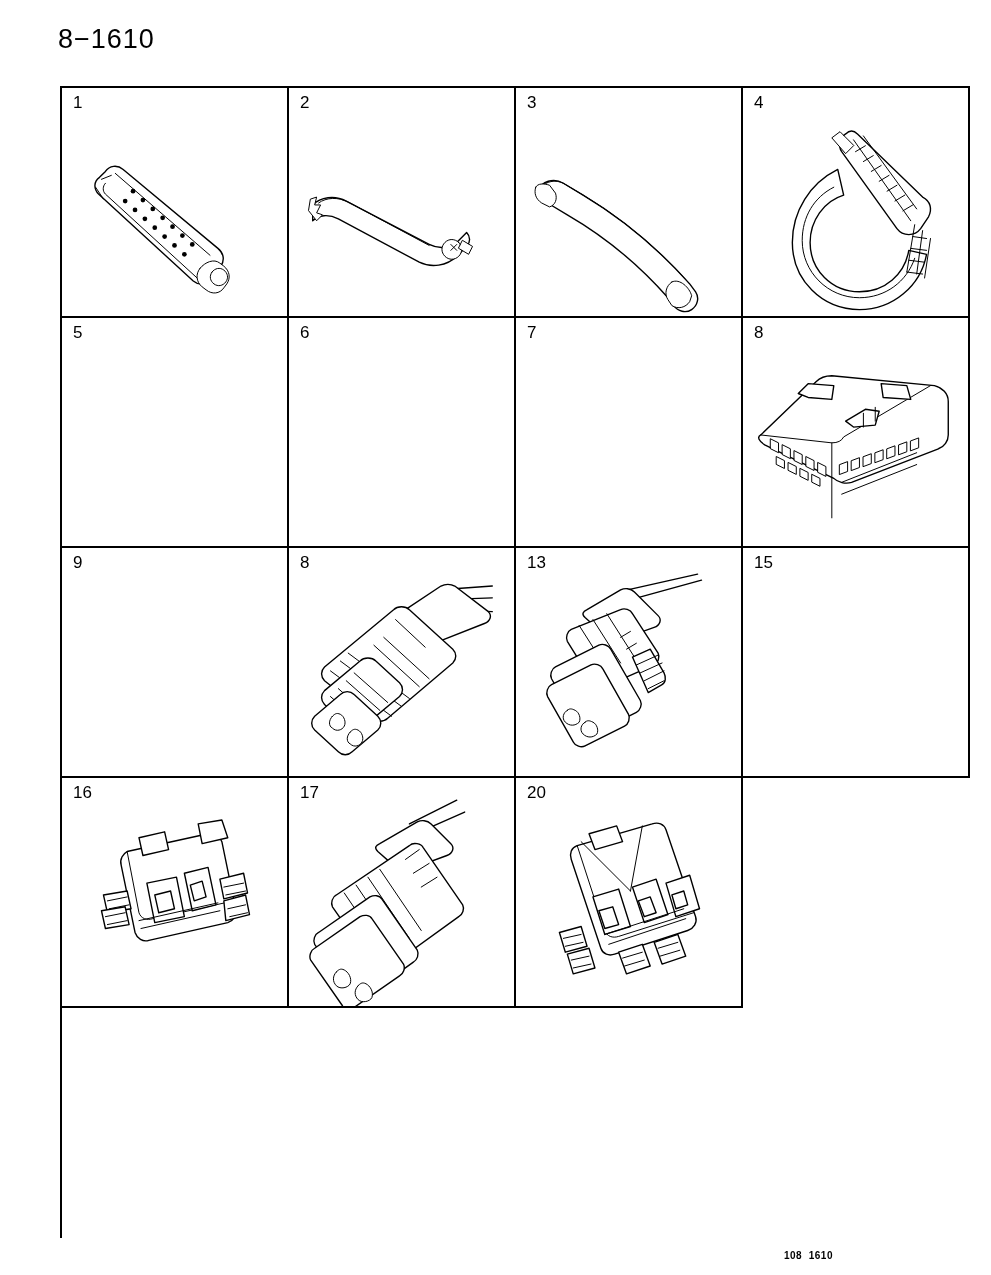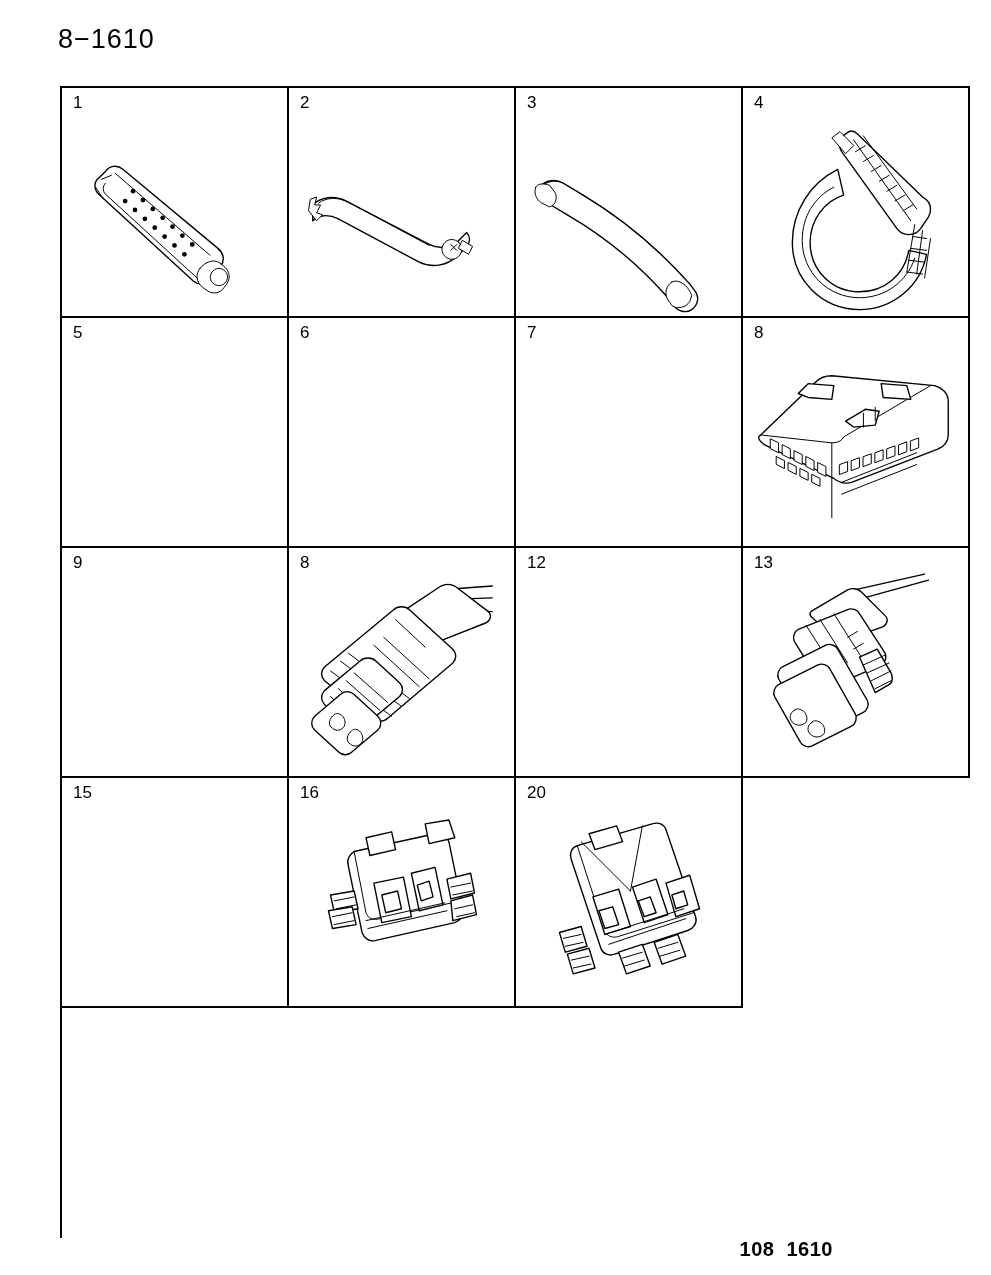--- a/index.html
+++ b/index.html
@@ -66,21 +66,21 @@
   }
   .art svg {
     display: block;
     width: 100%;
     height: 100%;
   }
   .figure-code {
     position: absolute;
     right: 20px;
     bottom: 14px;
-    font-size: 20px;
+    font-size: 10px;
     font-weight: bold;
     font-family: "Liberation Sans", sans-serif;
     letter-spacing: 0.5px;
     white-space: pre;
   }
   svg .ln { fill: none; stroke: #000; stroke-width: 1.4; stroke-linejoin: round; stroke-linecap: round; }
   svg .lnt { fill: none; stroke: #000; stroke-width: 1; stroke-linejoin: round; stroke-linecap: round; }
   svg .fw { fill: #fff; stroke: #000; stroke-width: 1.4; stroke-linejoin: round; stroke-linecap: round; }
   svg .fwt { fill: #fff; stroke: #000; stroke-width: 1; stroke-linejoin: round; stroke-linecap: round; }
   svg .fk { fill: #000; stroke: none; }
@@ -214,23 +214,20 @@
           <path class="fw" d="M26 170 l26 -22 c4 -4 10 -4 14 0 l24 22 c4 4 4 10 0 14 l-26 22 c-4 4 -10 4 -14 0 l-24 -22 c-4 -4 -4 -10 0 -14 z"></path>
           <path class="fwt" d="M44 170 c-4 4 -4 10 0 12 4 4 10 2 12 -2 2 -4 0 -10 -4 -12 -4 -2 -6 0 -8 2 z"></path>
           <path class="fwt" d="M62 186 c-4 4 -4 10 0 12 4 4 10 2 12 -2 2 -4 0 -10 -4 -12 -4 -2 -6 0 -8 2 z"></path>
           <path class="lnt" d="M86 98 l46 42 M96 90 l46 42"></path>
           <path class="lnt" d="M108 72 l30 28"></path>
         </svg>
       </div>
     </div>
 
 
-    <div class="cell">
-      <div class="cell-num">12</div>
-    </div>
 
     <div class="cell">
       <div class="cell-num">13</div>
       <div class="art">
         <svg viewBox="0 0 228 230" preserveAspectRatio="xMidYMid meet">
           <path class="ln" d="M108 54 l80 -22 M104 44 l80 -18"></path>
           <path class="fw" d="M72 62 l34 -20 c4 -2 10 -2 14 2 l24 24 c4 4 2 10 -4 12 l-34 12 c-6 2 -12 0 -16 -4 l-20 -18 c-4 -4 -2 -6 2 -8 z"></path>
           <path class="fw" d="M56 82 l50 -20 c4 -2 10 0 12 4 l26 40 c2 4 0 10 -4 12 l-50 22 c-4 2 -10 0 -12 -4 l-26 -42 c-2 -4 0 -10 4 -12 z"></path>
           <path class="lnt" d="M64 78 l28 44 M78 72 l28 44 M92 66 l28 44"></path>
           <path class="fw" d="M40 120 l44 -22 c4 -2 10 0 12 4 l30 52 c2 4 0 10 -4 12 l-44 22 c-4 2 -10 0 -12 -4 l-30 -52 c-2 -4 0 -10 4 -12 z"></path>
@@ -267,20 +264,36 @@
           <path class="lnt" d="M44 140 l20 -4 M46 148 l20 -4"></path>
           <path class="fw" d="M160 102 l24 -6 4 20 -24 6 z"></path>
           <path class="lnt" d="M164 110 l20 -4 M166 118 l20 -4"></path>
           <path class="fw" d="M164 124 l22 -6 4 20 -24 6 z"></path>
           <path class="lnt" d="M168 132 l18 -4 M170 140 l18 -4"></path>
           <path class="lnt" d="M78 144 l80 -18 M80 152 l80 -18"></path>
         </svg>
       </div>
     </div>
 
+    <div class="cell">
+      <div class="cell-num">17</div>
+      <div class="art">
+        <svg viewBox="0 0 228 230" preserveAspectRatio="xMidYMid meet">
+          <path class="ln" d="M128 56 l50 -22 M122 46 l48 -24"></path>
+          <path class="fw" d="M92 66 l38 -22 c4 -2 10 -2 14 2 l20 20 c4 4 2 10 -4 12 l-38 14 c-6 2 -12 0 -16 -4 l-16 -14 c-4 -4 -2 -6 2 -8 z"></path>
+          <path class="fw" d="M48 118 l74 -50 c4 -4 12 -2 14 2 l40 58 c2 4 0 10 -4 12 l-72 52 c-4 4 -12 2 -14 -2 l-42 -60 c-2 -4 0 -10 4 -12 z"></path>
+          <path class="lnt" d="M56 116 l42 62 M68 108 l42 62 M80 100 l42 62 M92 92 l42 62"></path>
+          <path class="fw" d="M30 156 l52 -36 c4 -2 10 -2 12 2 l36 52 c2 4 0 10 -4 12 l-50 36 c-4 2 -10 2 -12 -2 l-38 -52 c-2 -4 0 -10 4 -12 z"></path>
+          <path class="fw" d="M26 172 l46 -32 c4 -2 10 -2 12 2 l32 46 c2 4 0 10 -4 12 l-46 32 c-4 2 -10 2 -12 -2 l-32 -46 c-2 -4 0 -10 4 -12 z"></path>
+          <path class="fwt" d="M48 196 c-4 4 -4 10 0 14 4 4 12 2 14 -2 2 -6 -2 -12 -6 -14 -4 -2 -6 0 -8 2 z"></path>
+          <path class="fwt" d="M70 210 c-4 4 -4 10 0 14 4 4 12 2 14 -2 2 -6 -2 -12 -6 -14 -4 -2 -6 0 -8 2 z"></path>
+          <path class="lnt" d="M134 110 l16 -10 M126 96 l16 -10 M118 82 l14 -10"></path>
+        </svg>
+      </div>
+    </div>
 
 
 
     <div class="cell">
       <div class="cell-num">20</div>
       <div class="art">
         <svg viewBox="0 0 228 230" preserveAspectRatio="xMidYMid meet">
           <path class="fw" d="M62 68 l76 -22 c6 -2 12 0 14 6 l30 88 c2 6 -2 12 -8 14 l-74 24 c-6 2 -12 0 -14 -6 l-30 -90 c-2 -6 0 -12 6 -14 z"></path>
           <path class="lnt" d="M62 68 l28 86 c2 6 8 8 14 6 l76 -24"></path>
           <path class="lnt" d="M66 64 l50 50 M128 48 l-12 66"></path>

